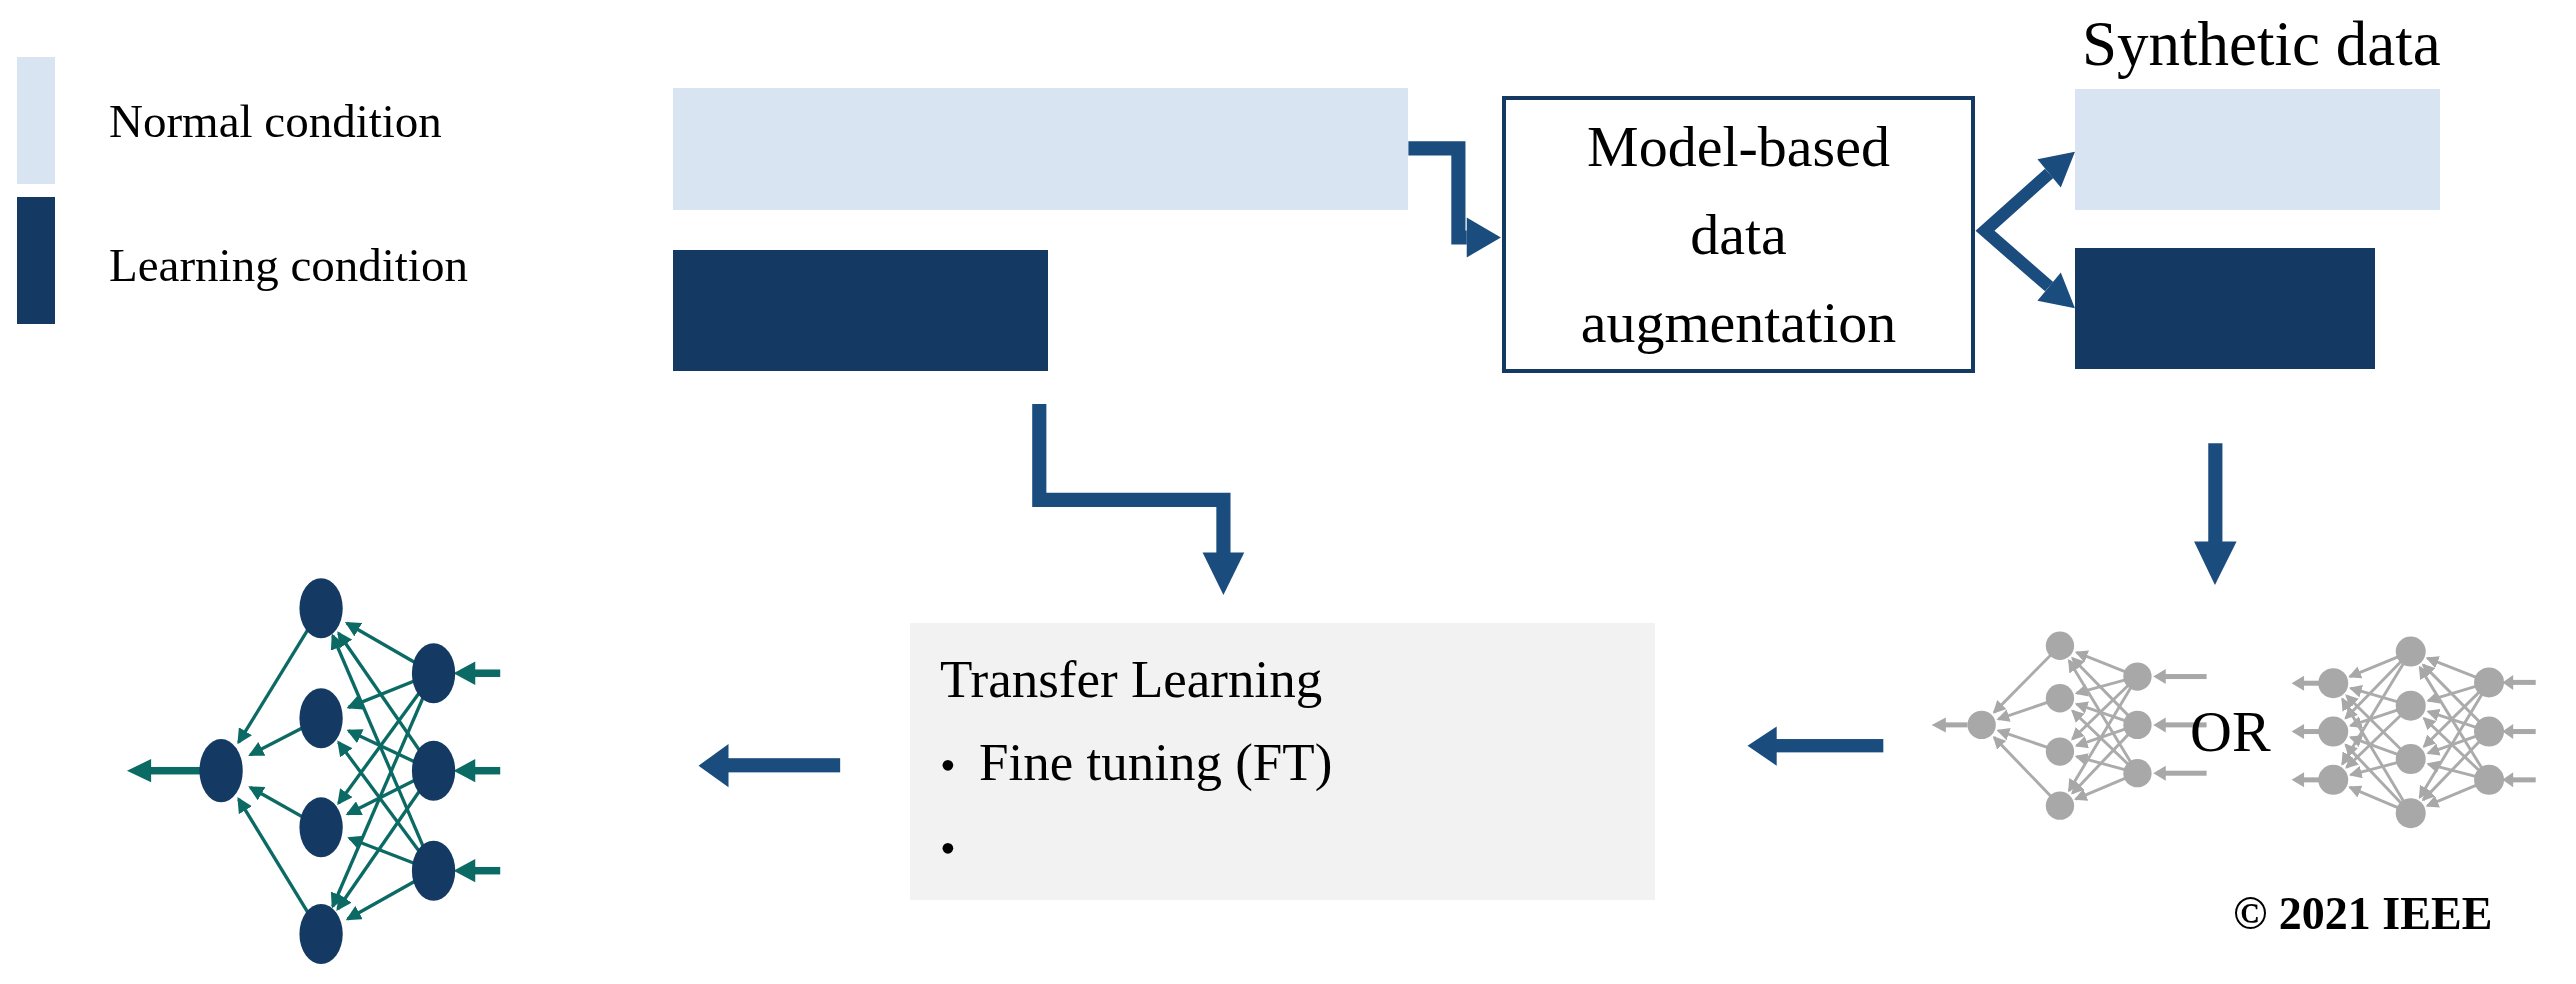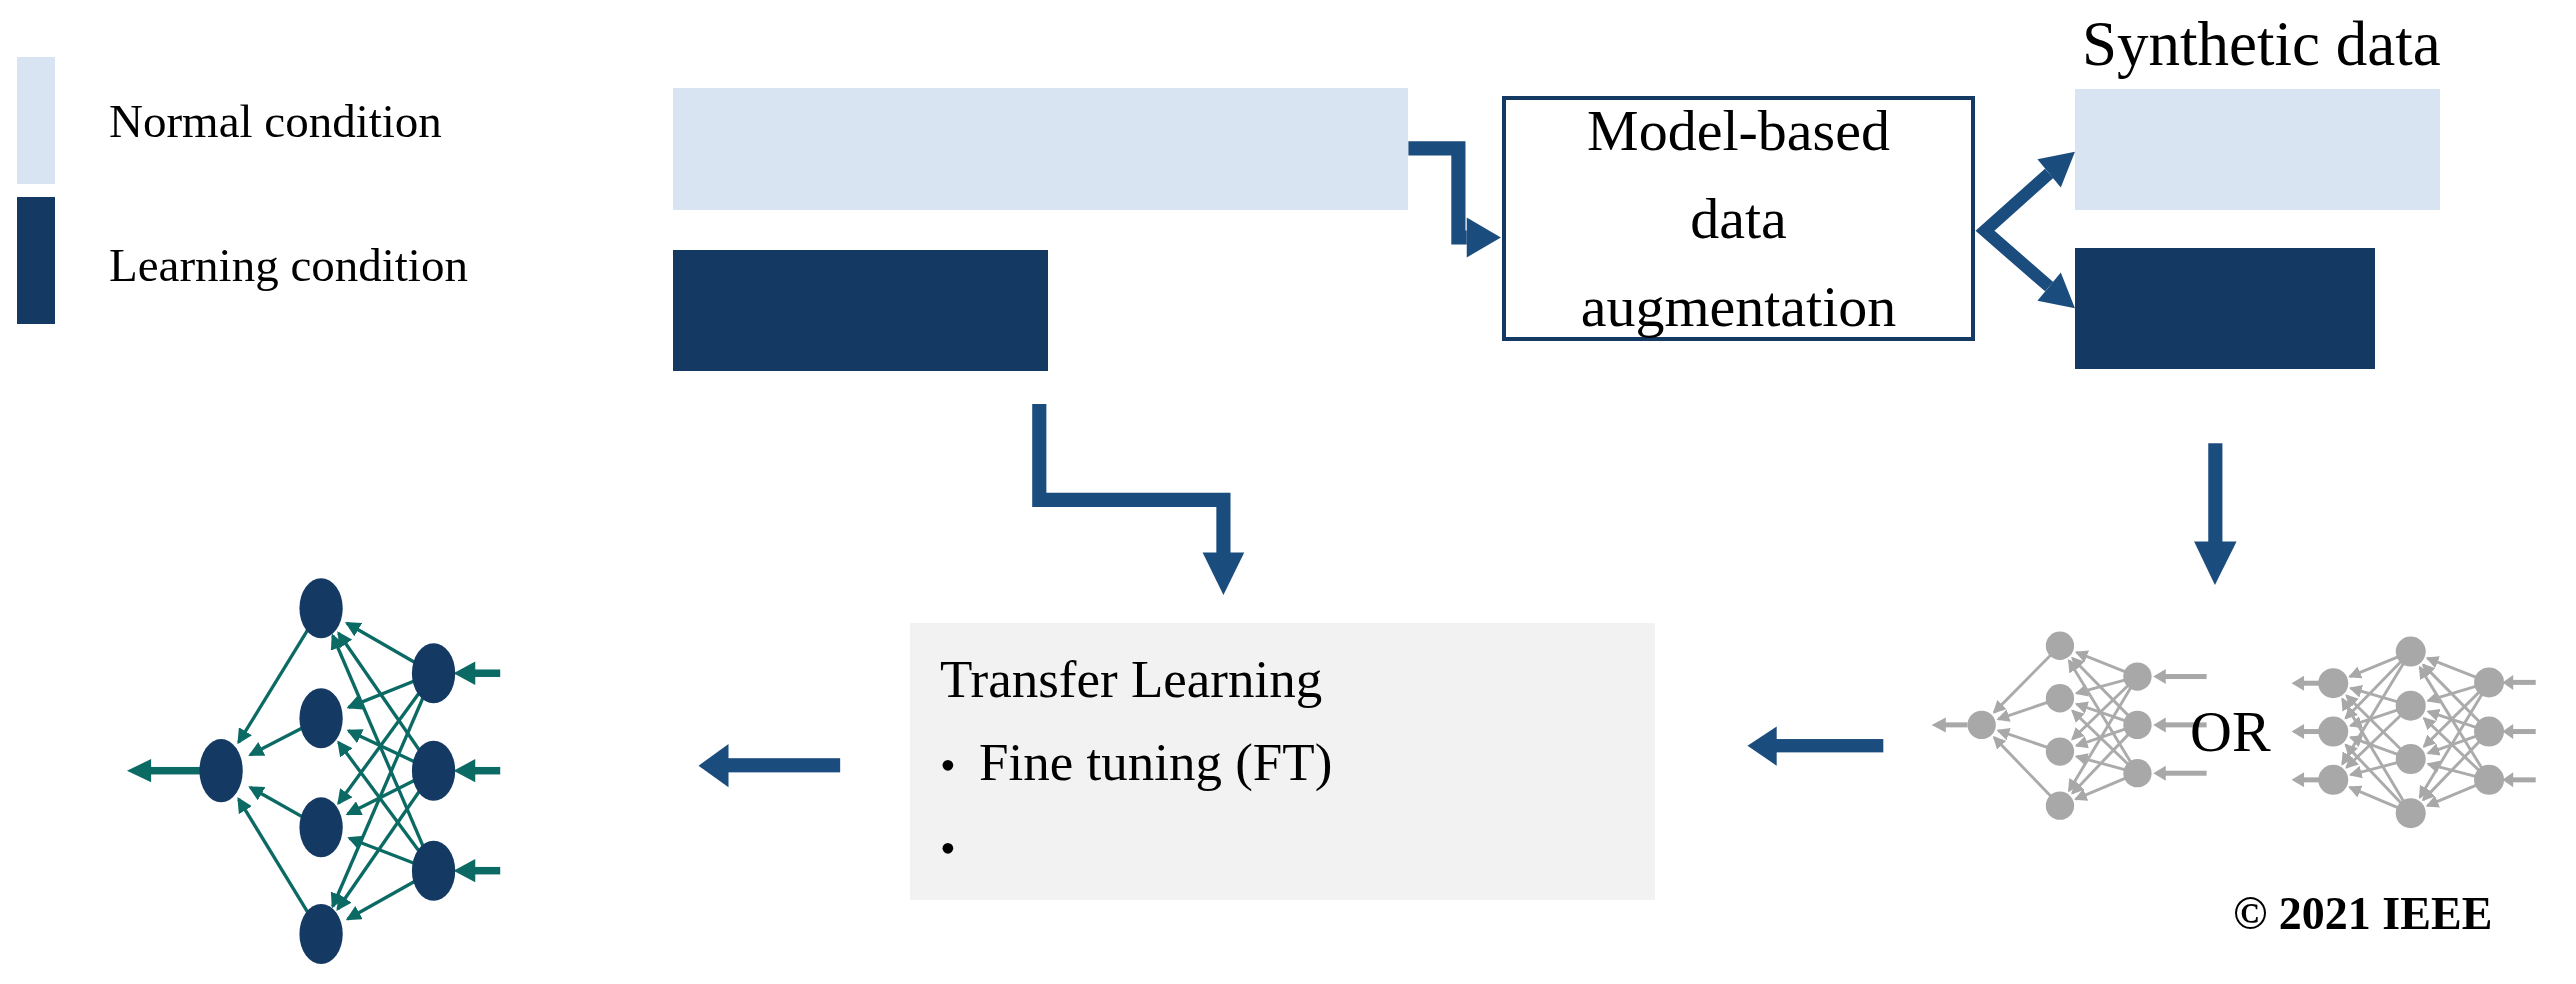--- a/index.html
+++ b/index.html
@@ -32,21 +32,21 @@
   #synthetic-title{left:2082px;top:8.3px;}
   
   .bar{position:absolute;}
   .bar.normal{background:var(--c-normal);}
   .bar.abnormal{background:var(--c-abnormal);}
   #meas-bar-normal{left:673px;top:88px;width:735px;height:122px;}
   #meas-bar-abnormal{left:673px;top:250px;width:375px;height:121px;}
   #syn-bar-normal{left:2075px;top:89px;width:365px;height:121px;}
   #syn-bar-abnormal{left:2075px;top:248px;width:300px;height:121px;}
   
-  #aug-box{left:1502px;top:96px;width:473px;height:245px;border:4.2px solid var(--c-abnormal);
+  #aug-box{left:1502px;top:96px;width:473px;height:277px;border:4.2px solid var(--c-abnormal);
     box-sizing:border-box;background:#ffffff;display:flex;align-items:center;justify-content:center;}
   #aug-box .label{font-size:58px;line-height:88px;text-align:center;white-space:pre-line;}
   
   #tl-box{left:910px;top:623px;width:745px;height:277px;background:var(--c-boxbg);box-sizing:border-box;
     padding:15px 0 0 30px;}
   #tl-title{font-size:53px;line-height:83px;white-space:nowrap;}
   .tl-bullet-row{display:flex;align-items:baseline;font-size:53px;line-height:83px;white-space:nowrap;}
   .tl-bullet-row .dot{width:39px;text-align:left;font-size:45px;}
   
   #training-label{left:2248px;top:467px;font-size:55px;white-space:nowrap;}

